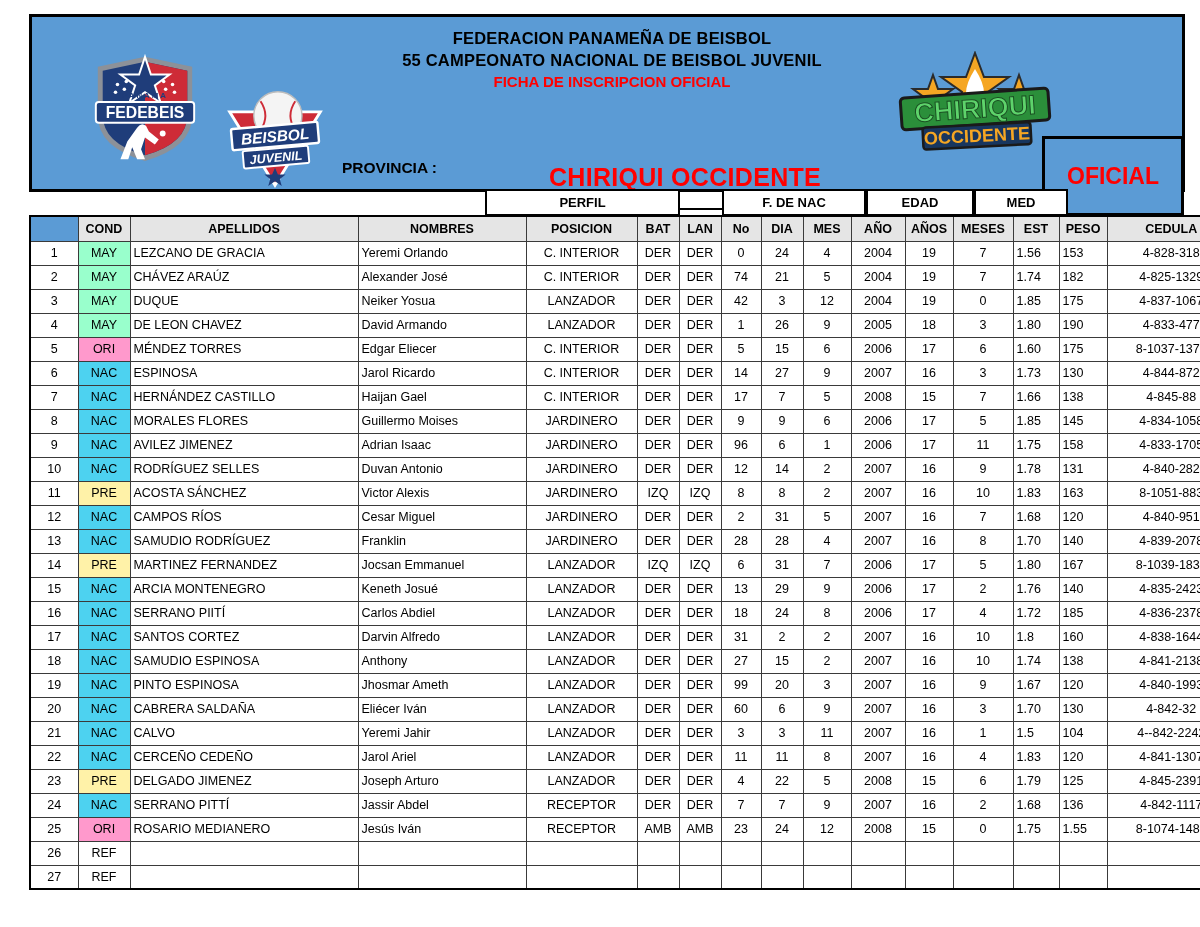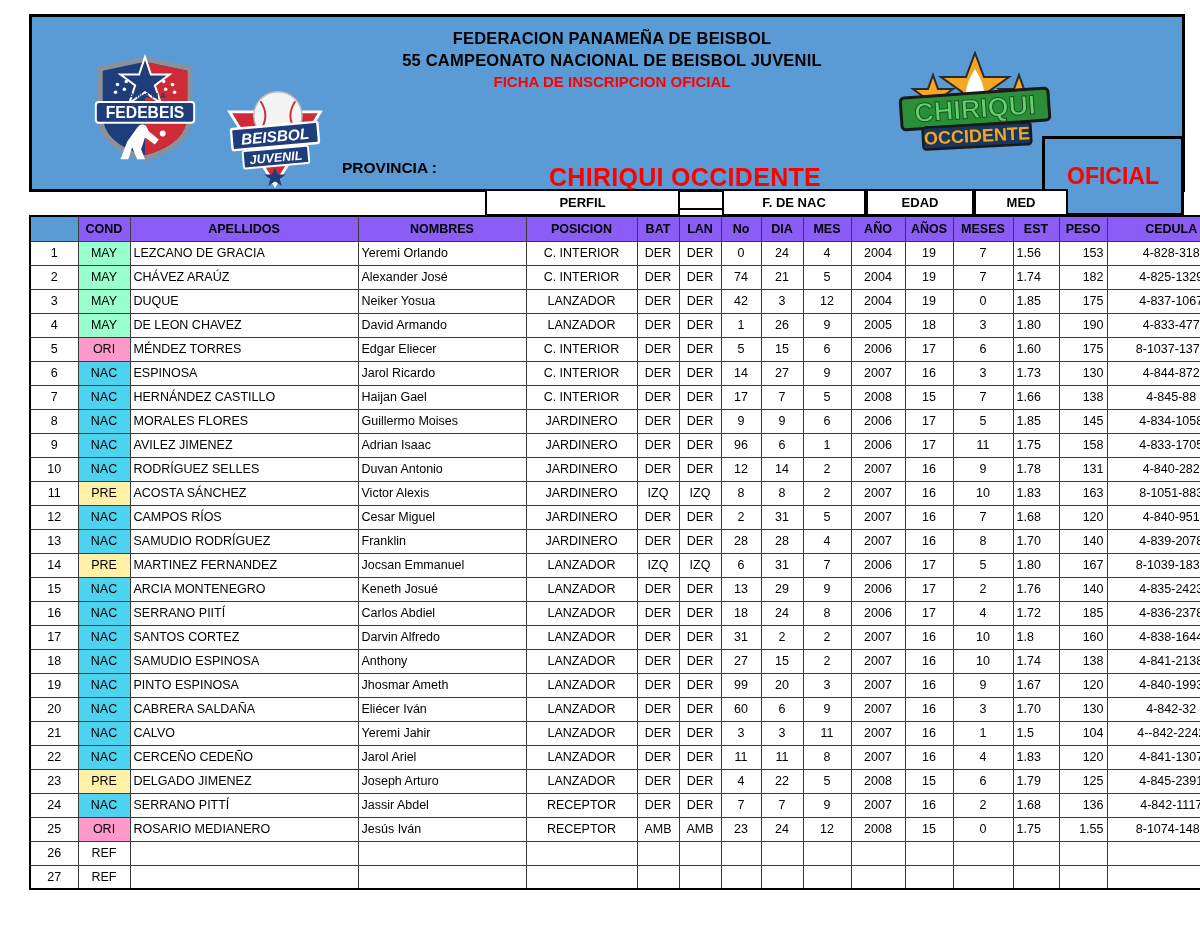--- a/index.html
+++ b/index.html
@@ -107,40 +107,40 @@
     color: #000000;
     font-weight: normal;
     overflow: hidden;
     white-space: nowrap;
   }
   table.grid thead th {
     font-weight: bold;
     font-size: 12.5px;
     text-align: center;
     height: 25px;
-    background: #8b5cf6;
+    background: #e5e5e5;
   }
   .top-hv { border-top: 2.5px solid #000 !important; }
   .bot-hv { border-bottom: 2.5px solid #000 !important; }
 
   .c-idx    { width: 48px;  text-align: center; border-left: 2.5px solid #000 !important; }
   .c-cond   { width: 52px;  text-align: center; font-weight: bold; font-size: 12px;}
   .c-ape    { width: 228px; text-align: left; font-weight: bold; padding-left: 6px; }
   .c-nom    { width: 168px; text-align: left; padding-left: 6px; }
   .c-pos    { width: 111px; text-align: center; }
   .c-bat    { width: 42px;  text-align: center; }
   .c-lan    { width: 42px;  text-align: center; }
   .c-no     { width: 40px;  text-align: center; }
   .c-dia    { width: 42px;  text-align: center; }
   .c-mes    { width: 48px;  text-align: center; }
   .c-anio   { width: 54px;  text-align: center; }
   .c-anios  { width: 48px;  text-align: center; }
   .c-meses  { width: 60px;  text-align: center; }
   .c-est    { width: 46px;  }
-  .c-peso   { width: 48px;  text-align: right; }
+  .c-peso   { width: 48px;  text-align: left; }
   .c-ced    { width: 129px; text-align: center; border-right: 2.5px solid #000 !important; }
 </style>
 </head>
 <body>
 
 <div id="page">
 
   <div class="banner">
 
     <svg class="logo-fede" viewBox="0 0 120 120">

